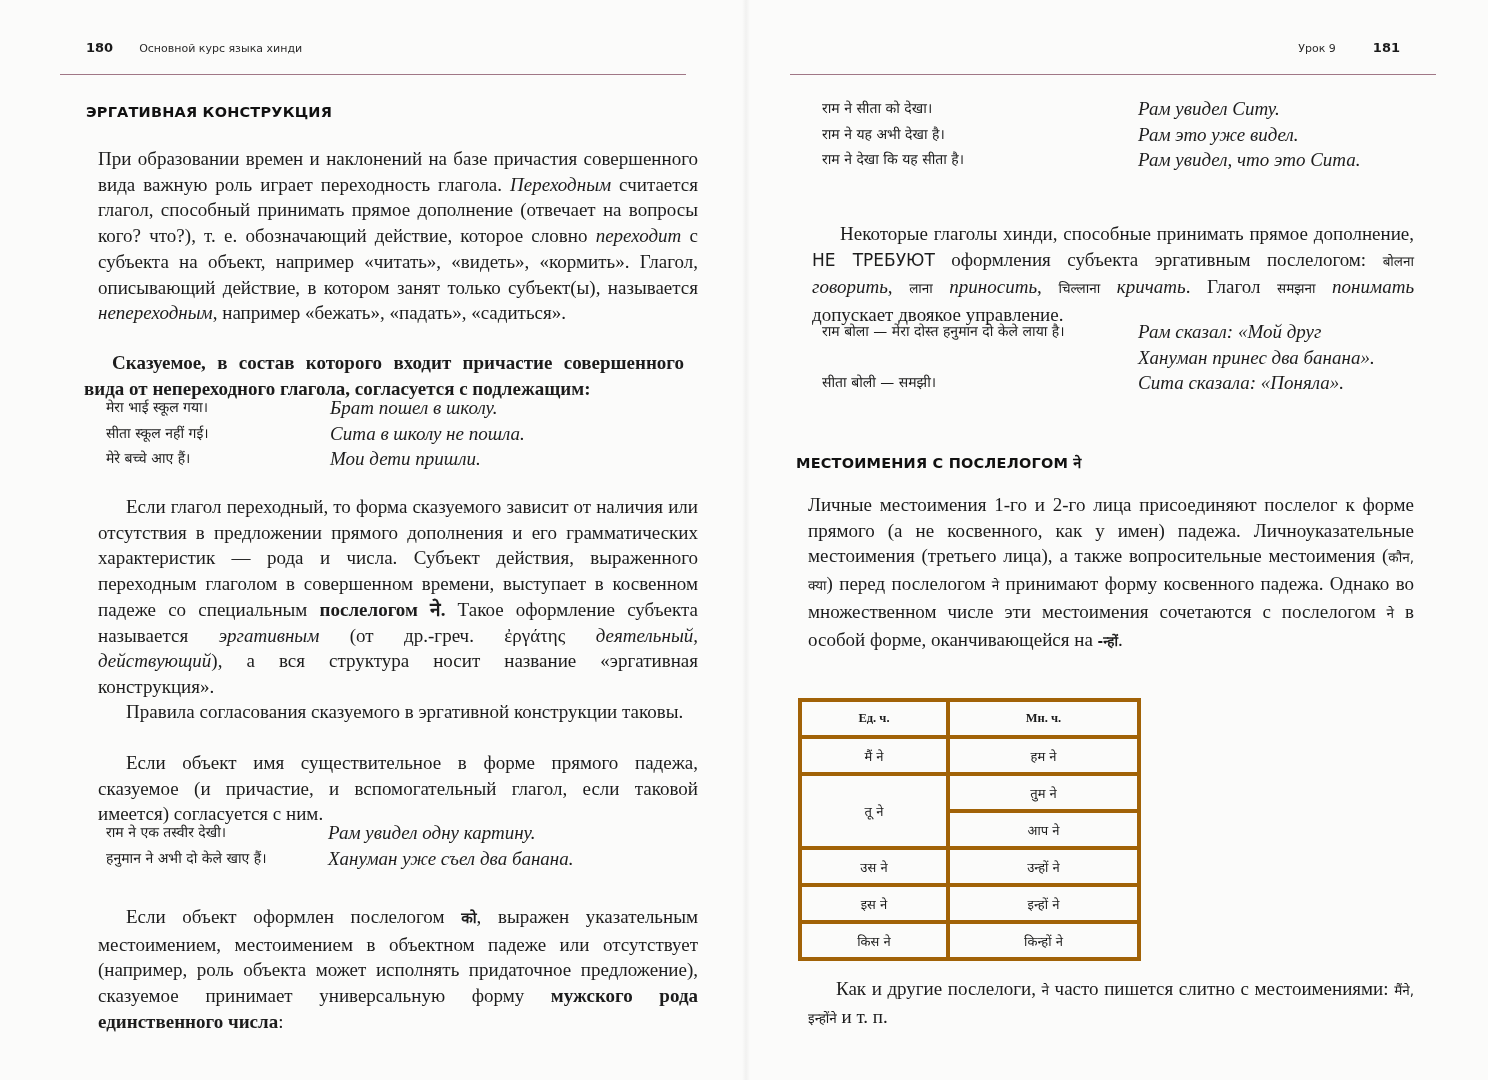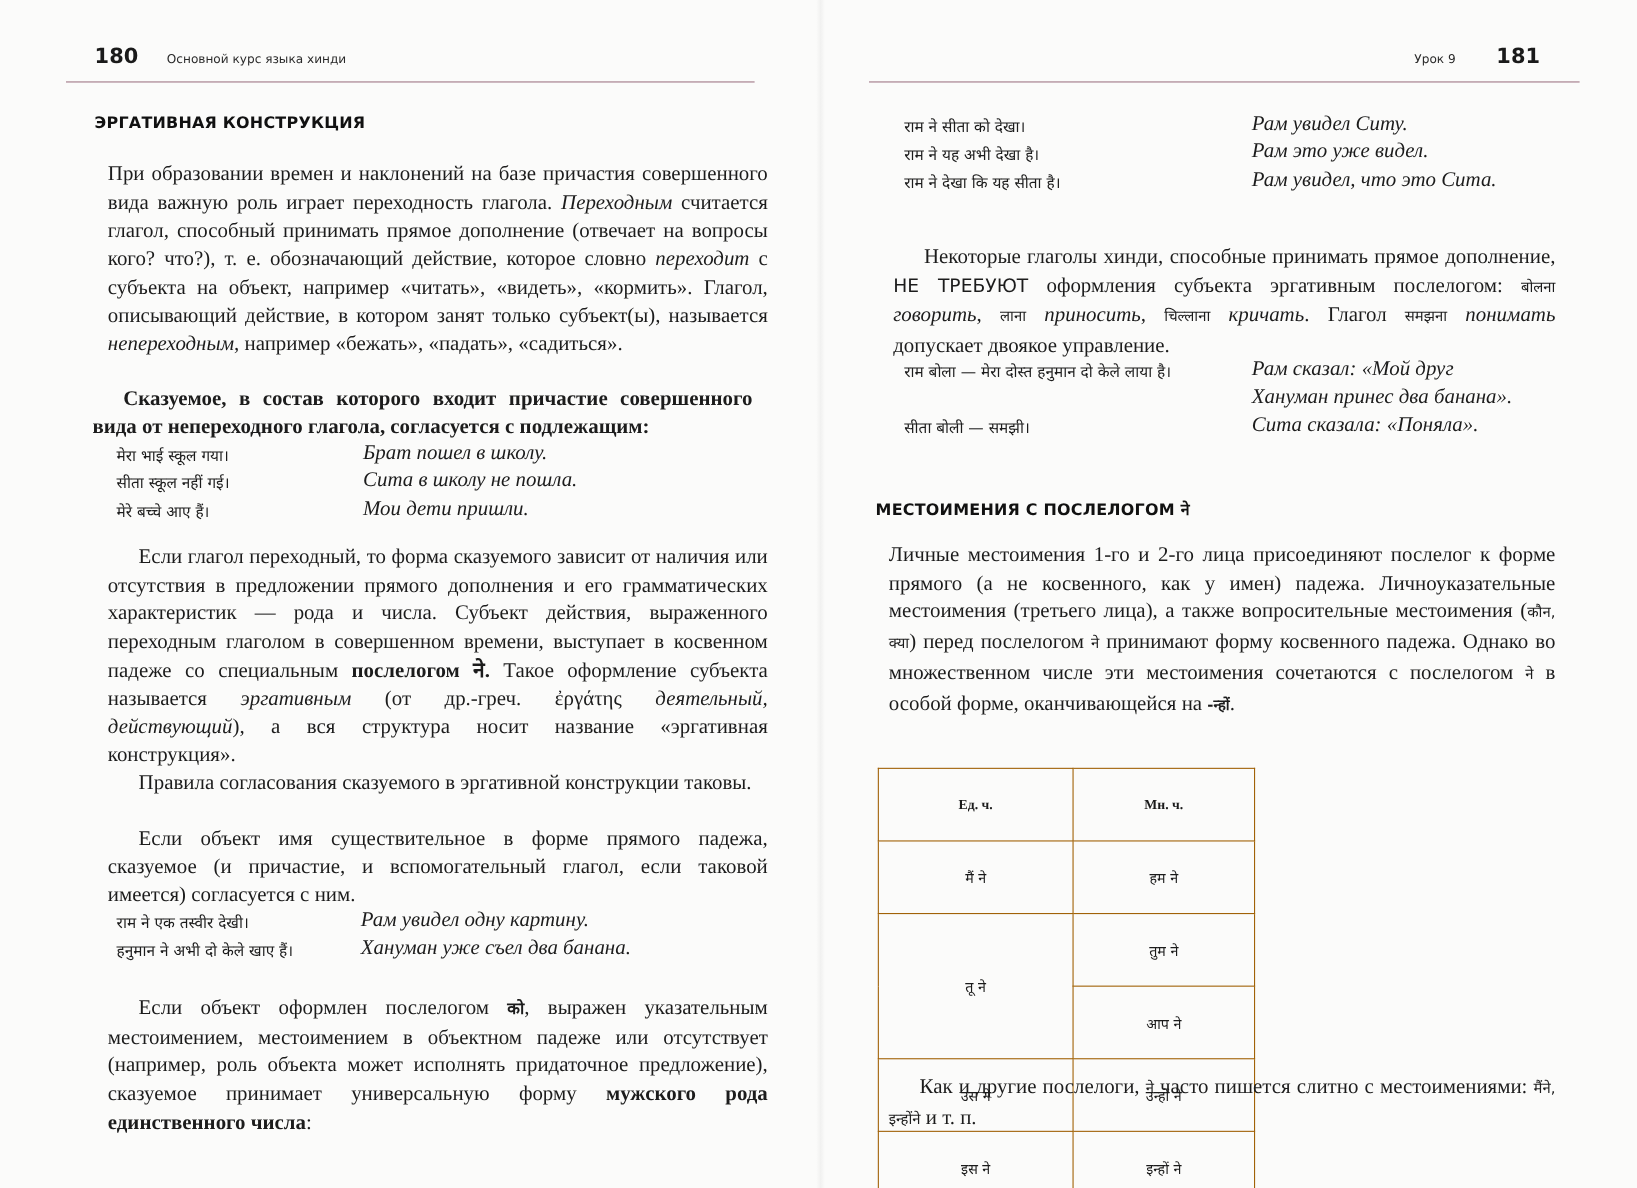--- a/index.html
+++ b/index.html
@@ -19,21 +19,21 @@
   .page.left { left: 0; width: 742px; }
   .page.right { left: 750px; width: 738px; }
 
   .running-head {
     position: absolute; top: 40px;
     font-family: "DejaVu Sans", sans-serif;
     display: flex; align-items: baseline;
   }
   .left .running-head { left: 86px; }
   .right .running-head { right: 88px; }
-  .page-num { font-size: 19px; font-weight: bold; color: #1a1a1a; }
+  .page-num { font-size: 13px; font-weight: bold; color: #1a1a1a; }
   .run-title { font-size: 11px; color: #2a2a2a; }
   .left .run-title { margin-left: 26px; }
   .right .run-title { margin-right: 37px; }
   .rule {
     position: absolute; top: 74px; height: 1px;
     background: #a07786;
   }
   .left .rule { left: 60px; width: 626px; }
   .right .rule { left: 40px; width: 646px; }
 
@@ -48,37 +48,37 @@
     font-size: 19px; line-height: 25.7px;
     text-align: justify;
     color: #1c1c1c;
   }
   .para.indent { text-indent: 28px; }
   .para i { font-style: italic; }
   .para b { font-weight: bold; }
   .deva { font-family: "DejaVu Sans", sans-serif; font-size: 13.5px; }
 
   .examples { position: absolute; }
-  .ex-row { display: flex; height: 25.5px; align-items: flex-end; }
+  .ex-row { display: flex; height: 25.5px; align-items: flex-start; }
   .ex-hi {
     font-family: "DejaVu Sans", sans-serif; font-size: 14px; color: #1c1c1c;
   }
   .ex-ru {
     font-family: "Liberation Serif", serif; font-style: italic; font-size: 19px; color: #1c1c1c;
   }
 
   table.pron {
     position: absolute; left: 48px; top: 698px;
     border-collapse: collapse;
     width: 343px;
   }
   table.pron td, table.pron th {
-    border: 1px solid #a16207;
+    border: 4px solid #a16207;
     text-align: center;
-    height: 33px; padding: 16px;
+    height: 33px; padding: 0;
     font-family: "DejaVu Sans", sans-serif;
     font-size: 13px; font-weight: normal;
   }
   table.pron th {
     font-family: "Liberation Serif", serif; font-weight: bold; font-size: 12.5px;
   }
   table.pron td.sg { width: 144px; }
 </style>
 </head>
 <body>

